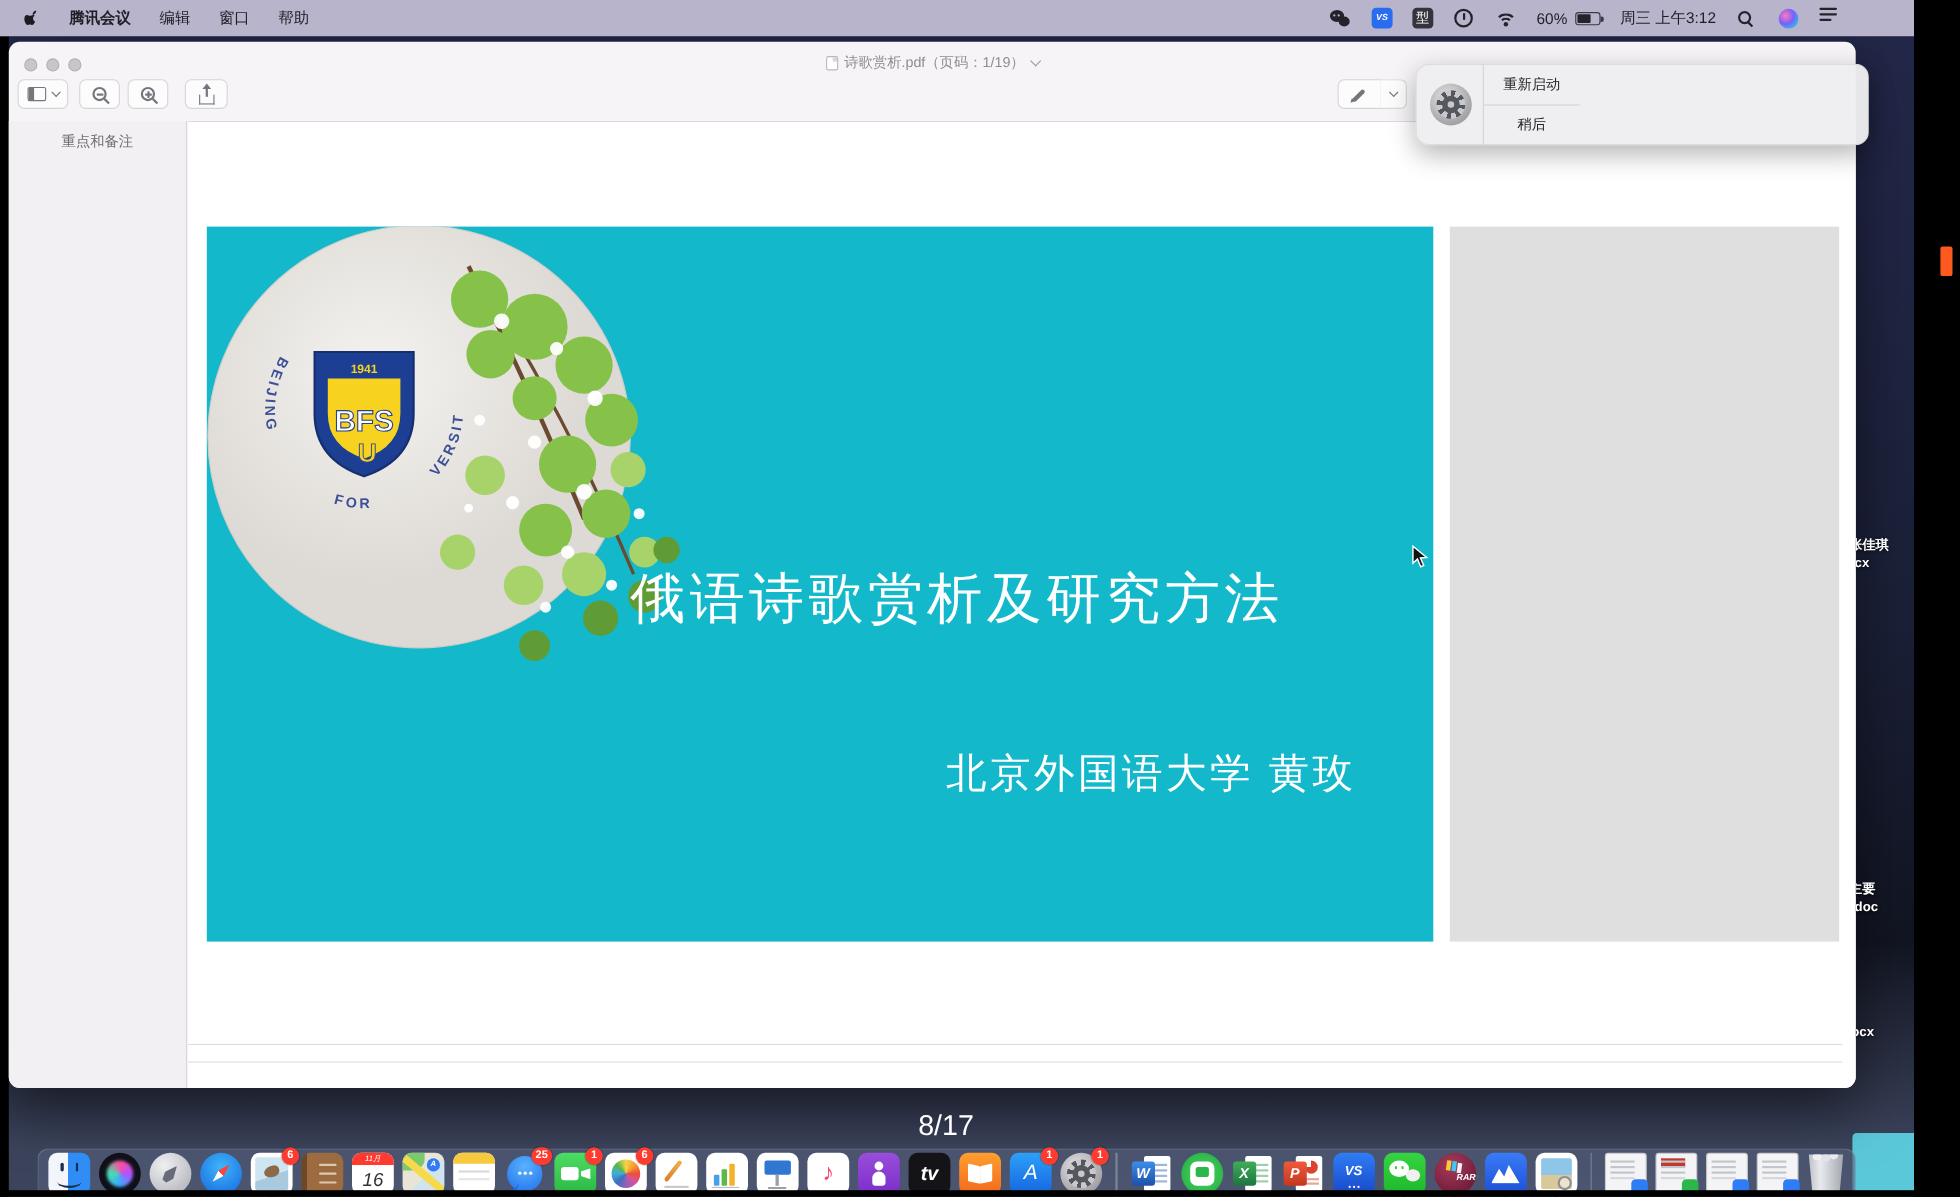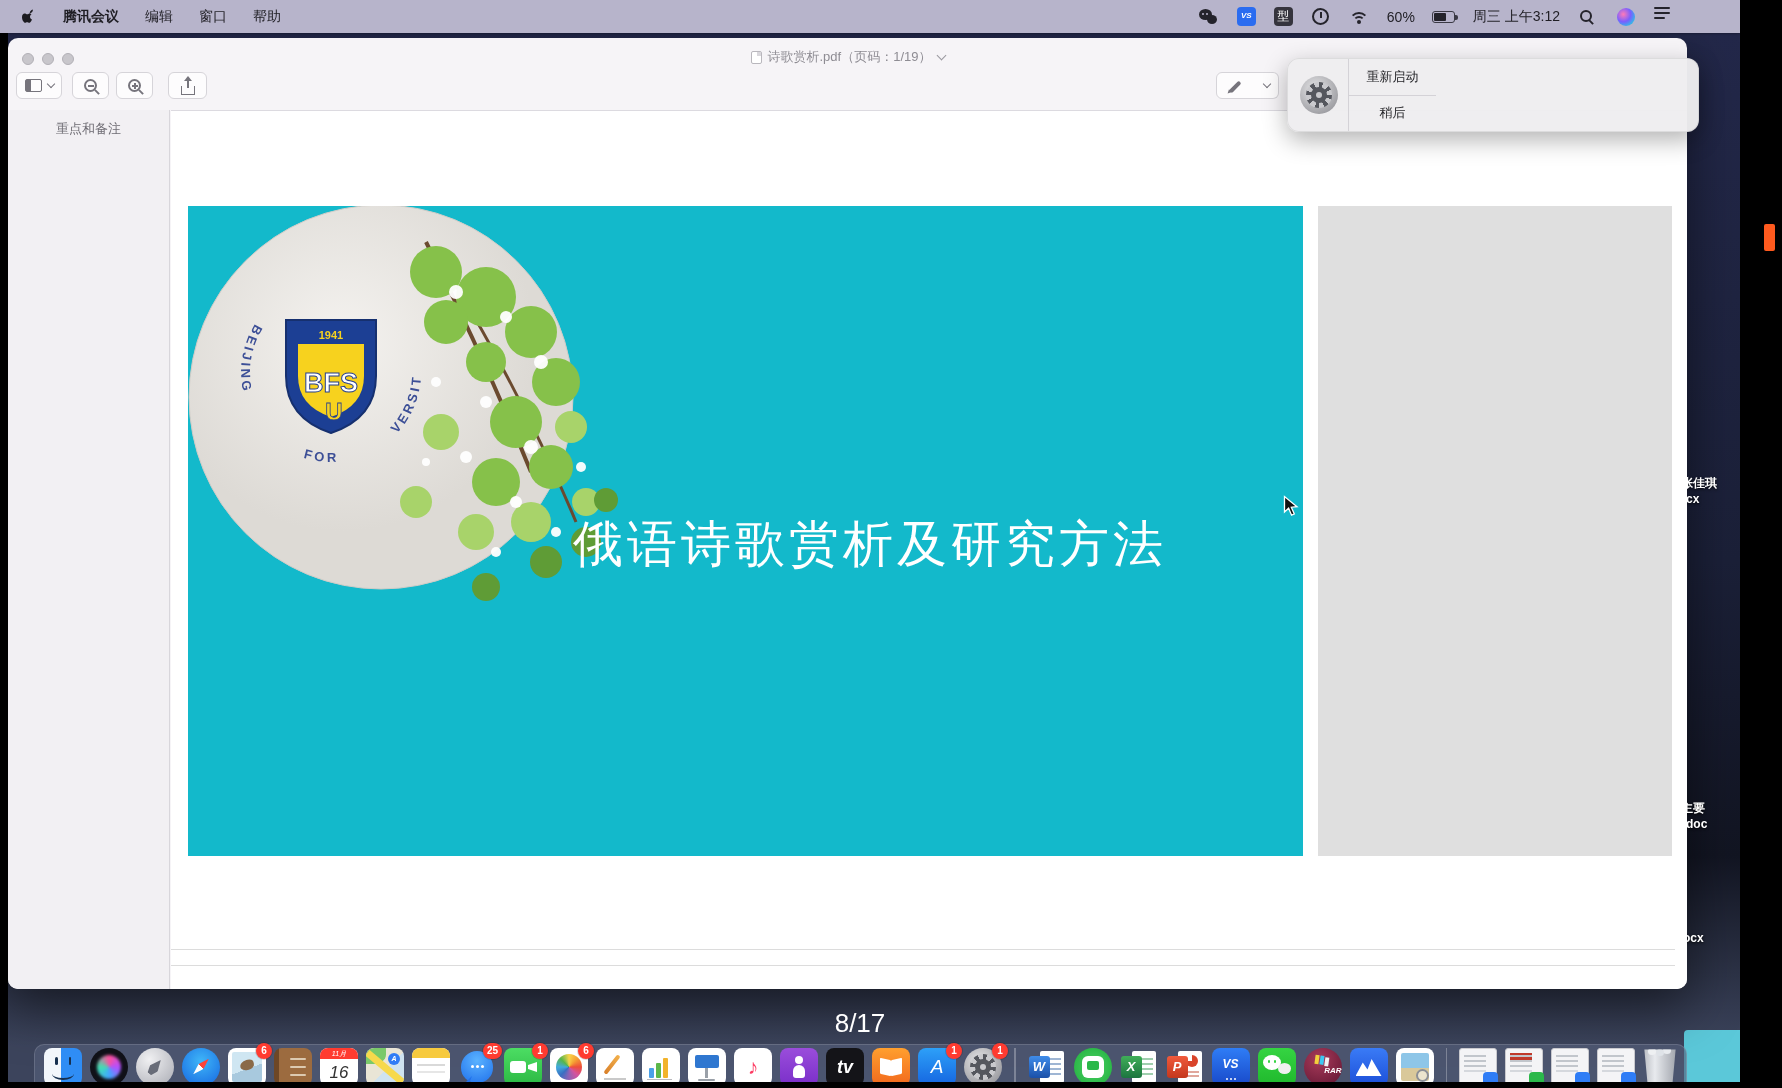--- a/index.html
+++ b/index.html
@@ -34,21 +34,21 @@
   .wc-b1 { left:0; top:2px; width:13px; height:11px; background:#24232b; border-radius:50%; }
   .wc-b2 { left:8px; top:8px; width:10px; height:9px; background:#24232b; border-radius:50%; }
   .wc-d { left:3px; top:6px; width:2px; height:2px; border-radius:50%; background:#b7b4cb; box-shadow:4px 0 #b7b4cb; }
   .tm-clock { width:17px; height:17px; border:2px solid #24232b; border-radius:50%; top:1px; left:1px; }
   .tm-clock::after { content:""; position:absolute; left:6px; top:2px; width:2px; height:6px; background:#24232b; }
   .wifi { width:20px; height:16px; top:3px; }
   .wifi i { border:2.5px solid transparent; border-top-color:#24232b; border-radius:50%; }
   .wifi .w1 { left:0; top:0; width:20px; height:20px; }
   .wifi .w2 { left:4px; top:4px; width:12px; height:12px; }
   .wifi .w3 { left:8px; top:8px; width:4px; height:4px; background:#24232b; border:none; border-radius:50%; }
-  .battery { display:flex; align-items:center; gap:17px; }
+  .battery { display:flex; align-items:center; gap:7px; }
   .batt-body { position:relative; width:23px; height:12px; border:1.5px solid #3a3944; border-radius:3px; }
   .batt-fill { position:absolute; left:1px; top:1px; bottom:1px; width:60%; background:#24232b; border-radius:1px; }
   .batt-nub { position:absolute; right:-4px; top:3px; width:2.5px; height:5px; background:#3a3944; border-radius:0 2px 2px 0; }
   .mag { position:relative; width:12px; height:12px; border:2px solid #24232b; border-radius:50%; }
   .mag::after { content:""; position:absolute; width:2px; height:6px; background:#24232b; bottom:-5px; right:-2px; transform:rotate(-45deg); }
   .mb-mag { top:3px; left:2px; }
   .siri-c { width:18px; height:18px; border-radius:50%; top:1px; left:1px;
     background:radial-gradient(circle at 35% 35%,#ff7ab8,#7a5fff 45%,#35b6e8 75%,#1b2a4a); }
   .cc-ic { top:5px; left:2px; width:16px; height:10px; }
   .cc-ic i { width:16px; height:2px; background:#24232b; border-radius:2px; }
@@ -284,21 +284,21 @@
     <span class="mb-ic">
         <i class="mag mb-mag" style="position:relative;"></i>
       </span>
     <span class="mb-ic">
         <i class="siri-c"></i>
       </span>
     <span class="mb-ic"><span class="cc-ic"><i class="c1"></i><i class="c2"></i><i class="c3"></i></span></span>
   </div>
 </div>
 
-<div class="dfile" style="top:475px;">
+<div class="dfile" style="top:487px;">
   <span>张佳琪</span>
   <span style="margin-left:-1px;">cx</span>
 </div>
 <div class="dfile" style="top:800px;">
   <span>主要</span>
   <span style="margin-left:-1px;">doc</span>
 </div>
 <div class="dfile" style="top:930px;">
   <span style="margin-left:-4px;">ocx</span>
 </div>
@@ -418,20 +418,21 @@
             <circle cx="330" cy="300" r="6"></circle>
               <circle cx="370" cy="330" r="5"></circle>
               <circle cx="250" cy="180" r="5"></circle>
             <circle cx="310" cy="350" r="5"></circle>
               <circle cx="395" cy="265" r="5"></circle>
               <circle cx="240" cy="260" r="4"></circle>
           </g>
         </g>
       </svg>
       <div id="slide-title">俄语诗歌赏析及研究方法</div>
+      <div id="slide-sub">北京外国语大学  黄玫</div>
     </div>
     <div id="gray-panel"></div>
     <div class="pgline" style="top:838px;"></div>
     <div class="pgline" style="top:854px;"></div>
   </div>
 </div>
 
 <div id="notif">
   <div class="n-icon">
       <i class="gr-t"></i>

